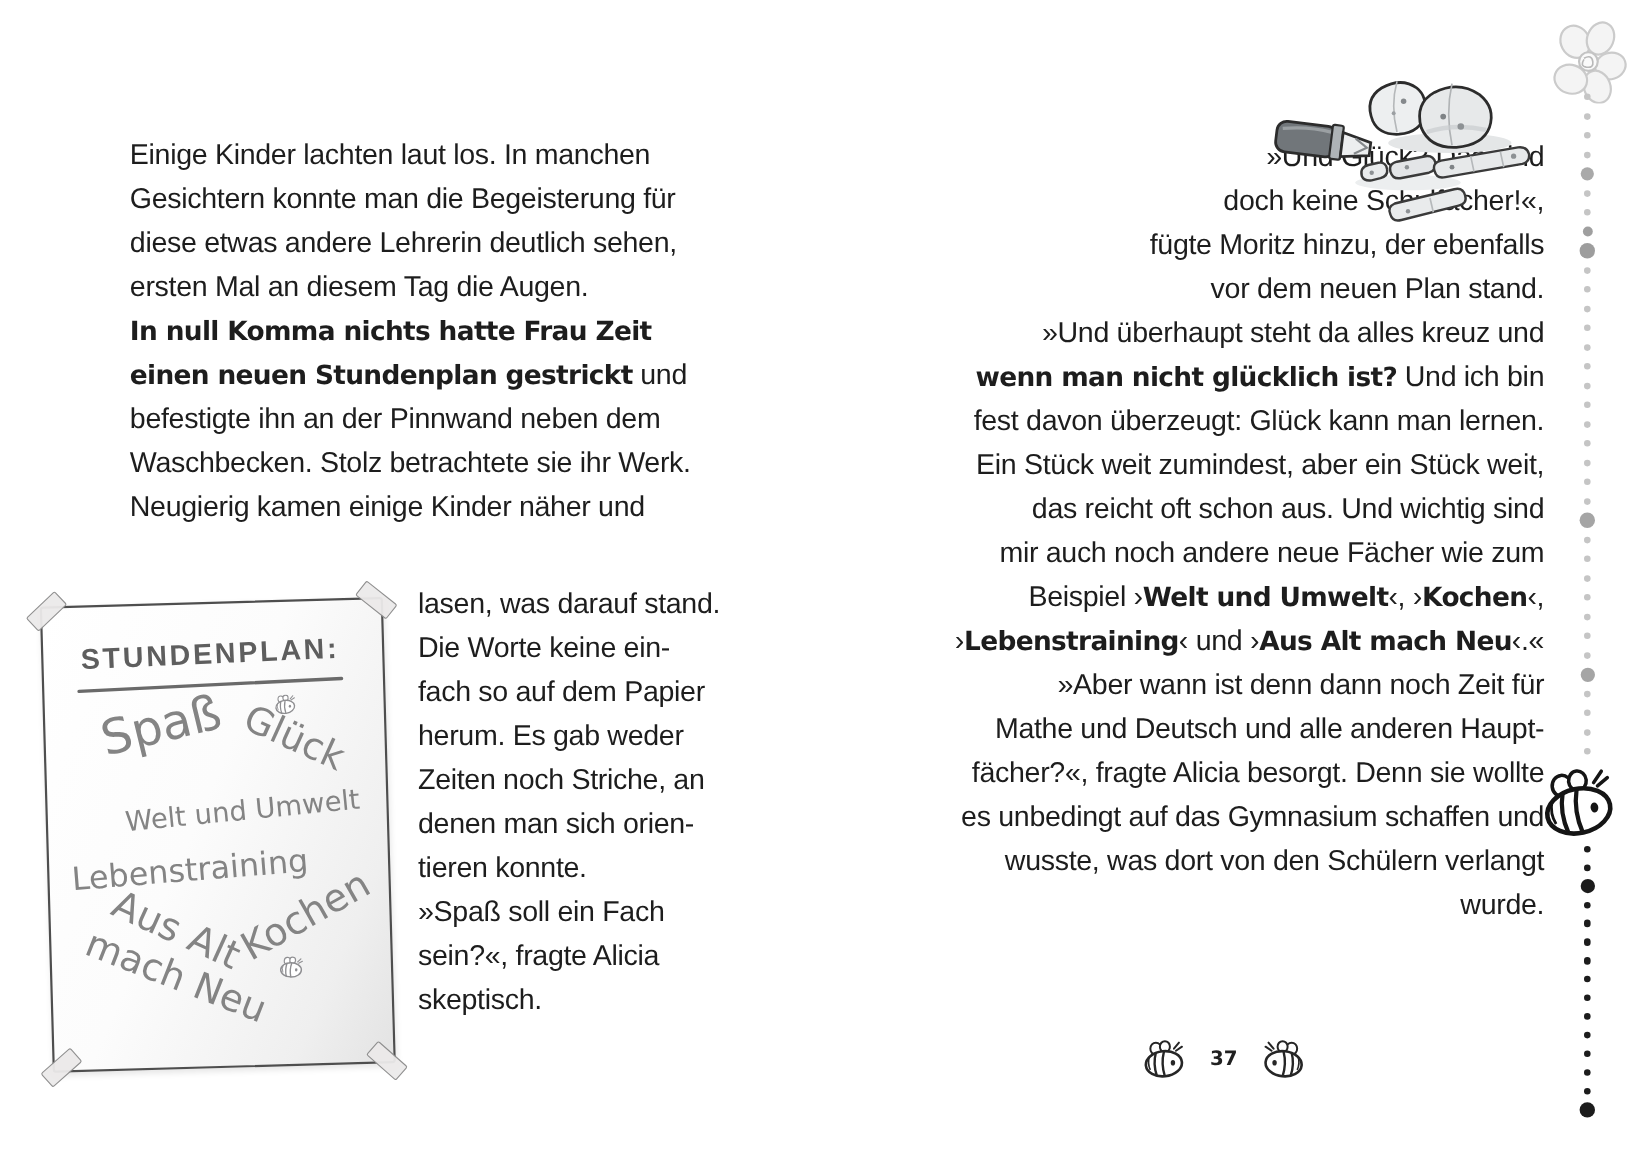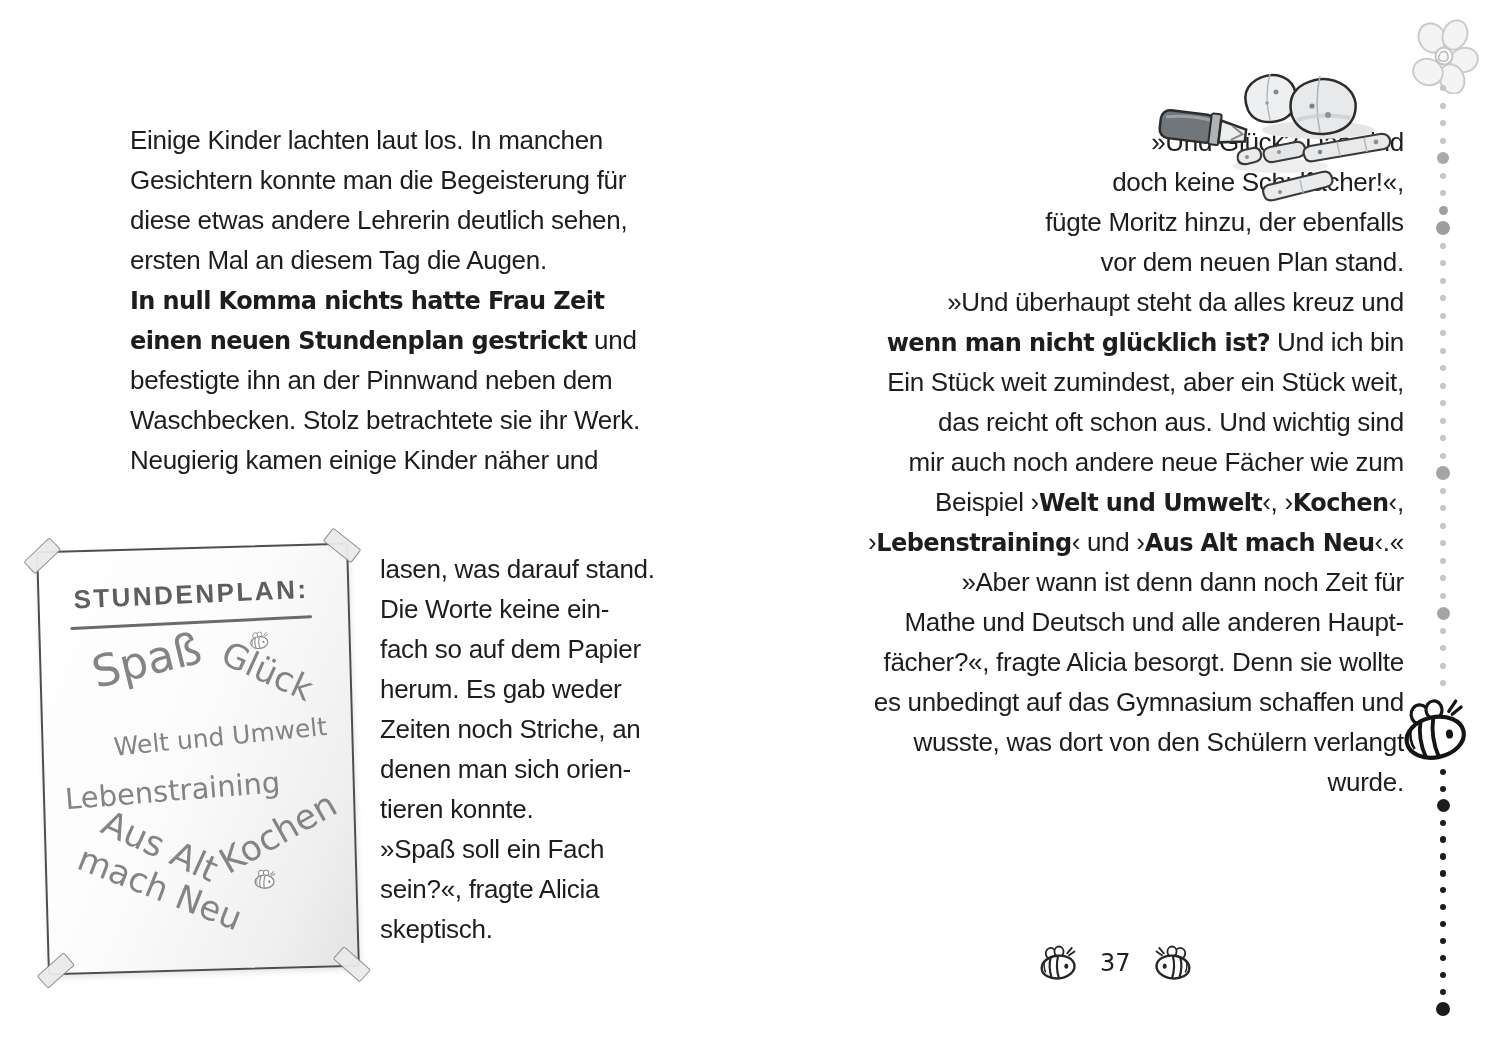--- a/index.html
+++ b/index.html
@@ -5,22 +5,22 @@
   html,body{margin:0;padding:0;}
   body{
     width:1500px;height:1060px;position:relative;overflow:hidden;
     background:#ffffff;color:#1d1d1d;
     font-family:"Liberation Sans", sans-serif;
   }
   .text-block{position:absolute;}
   .line{white-space:pre;height:40px;line-height:40px;font-size:26px;letter-spacing:-0.3px;}
   .seg{font-family:"Liberation Sans", sans-serif;}
   .seg-b{font-family:"DejaVu Sans", sans-serif;font-weight:700;font-size:24px;letter-spacing:-0.6px;}
-  .left-full{left:130px;top:120px;}
-  .left-col{left:380px;top:528px;margin-top:21px;}
+  .left-full{left:118px;top:120px;}
+  .left-col{left:380px;top:528px;}
   .right-full{left:868px;top:122px;text-align:right;}
 
   
   .poster{
     position:absolute;left:42px;top:547px;width:308px;height:420px;
     background:linear-gradient(115deg,#ffffff 0%,#fcfcfc 45%,#efefef 82%,#e3e3e3 100%);
     border:2px solid #4e4e4e;border-radius:3px;
     transform:rotate(-1.6deg);
     box-shadow:1px 3px 6px rgba(0,0,0,0.10);
   }
@@ -51,21 +51,21 @@
   .pw-leben{left:20px;top:224px;font-size:29px;transform:rotate(-3deg);}
   .pw-kochen{left:168px;top:266px;font-size:35px;transform:rotate(-28deg);}
   .pw-ausalt{left:52px;top:276px;font-size:35px;transform:rotate(26deg);}
   .pw-machneu{left:26px;top:318px;font-size:34px;transform:rotate(23deg);}
   .poster-bee{position:absolute;color:#8f8f92;}
   .poster-bee-1{left:208px;top:84px;}
   .poster-bee-2{left:206px;top:322px;transform:rotate(8deg);}
 
   
   .footer{position:absolute;left:1038px;top:945px;display:flex;align-items:center;gap:20px;}
-  .page-number{font-family:"DejaVu Sans", sans-serif;font-weight:400;font-size:24px;color:#202020;}
+  .page-number{font-family:"DejaVu Sans", sans-serif;font-weight:700;font-size:18px;color:#202020;}
   .footer-bee{color:#262626;}
   .footer-bee.flip{transform:scaleX(-1);}
 
   
   .flower{position:absolute;left:1408px;top:18px;}
   .margin-bee{position:absolute;left:1399px;top:698px;color:#151515;transform:rotate(-6deg);}
   #margin-dots{position:absolute;left:0;top:0;width:1500px;height:1060px;pointer-events:none;}
   .dot{position:absolute;border-radius:50%;}
 
   .chalk-illo{position:absolute;left:1150px;top:58px;}
@@ -134,20 +134,21 @@
       </svg>
   </div>
 
   <section class="text-block right-full">
       <div class="line"><span class="seg">»Und Glück? Das sind</span></div>
       <div class="line"><span class="seg">doch keine Schulfächer!«,</span></div>
       <div class="line"><span class="seg">fügte Moritz hinzu, der ebenfalls</span></div>
       <div class="line"><span class="seg">vor dem neuen Plan stand.</span></div>
       <div class="line"><span class="seg">»Und überhaupt steht da alles kreuz und</span></div>
       <div class="line"><span class="seg seg-b">wenn man nicht glücklich ist?</span><span class="seg"> Und ich bin</span></div>
+      <div class="line"><span class="seg">fest davon überzeugt: Glück kann man lernen.</span></div>
       <div class="line"><span class="seg">Ein Stück weit zumindest, aber ein Stück weit,</span></div>
       <div class="line"><span class="seg">das reicht oft schon aus. Und wichtig sind</span></div>
       <div class="line"><span class="seg">mir auch noch andere neue Fächer wie zum</span></div>
       <div class="line"><span class="seg">Beispiel ›</span><span class="seg seg-b">Welt und Umwelt</span><span class="seg">‹, ›</span><span class="seg seg-b">Kochen</span><span class="seg">‹,</span></div>
       <div class="line"><span class="seg">›</span><span class="seg seg-b">Lebenstraining</span><span class="seg">‹ und ›</span><span class="seg seg-b">Aus Alt mach Neu</span><span class="seg">‹.«</span></div>
       <div class="line"><span class="seg">»Aber wann ist denn dann noch Zeit für</span></div>
       <div class="line"><span class="seg">Mathe und Deutsch und alle anderen Haupt-</span></div>
       <div class="line"><span class="seg">fächer?«, fragte Alicia besorgt. Denn sie wollte</span></div>
       <div class="line"><span class="seg">es unbedingt auf das Gymnasium schaffen und</span></div>
       <div class="line"><span class="seg">wusste, was dort von den Schülern verlangt</span></div>

